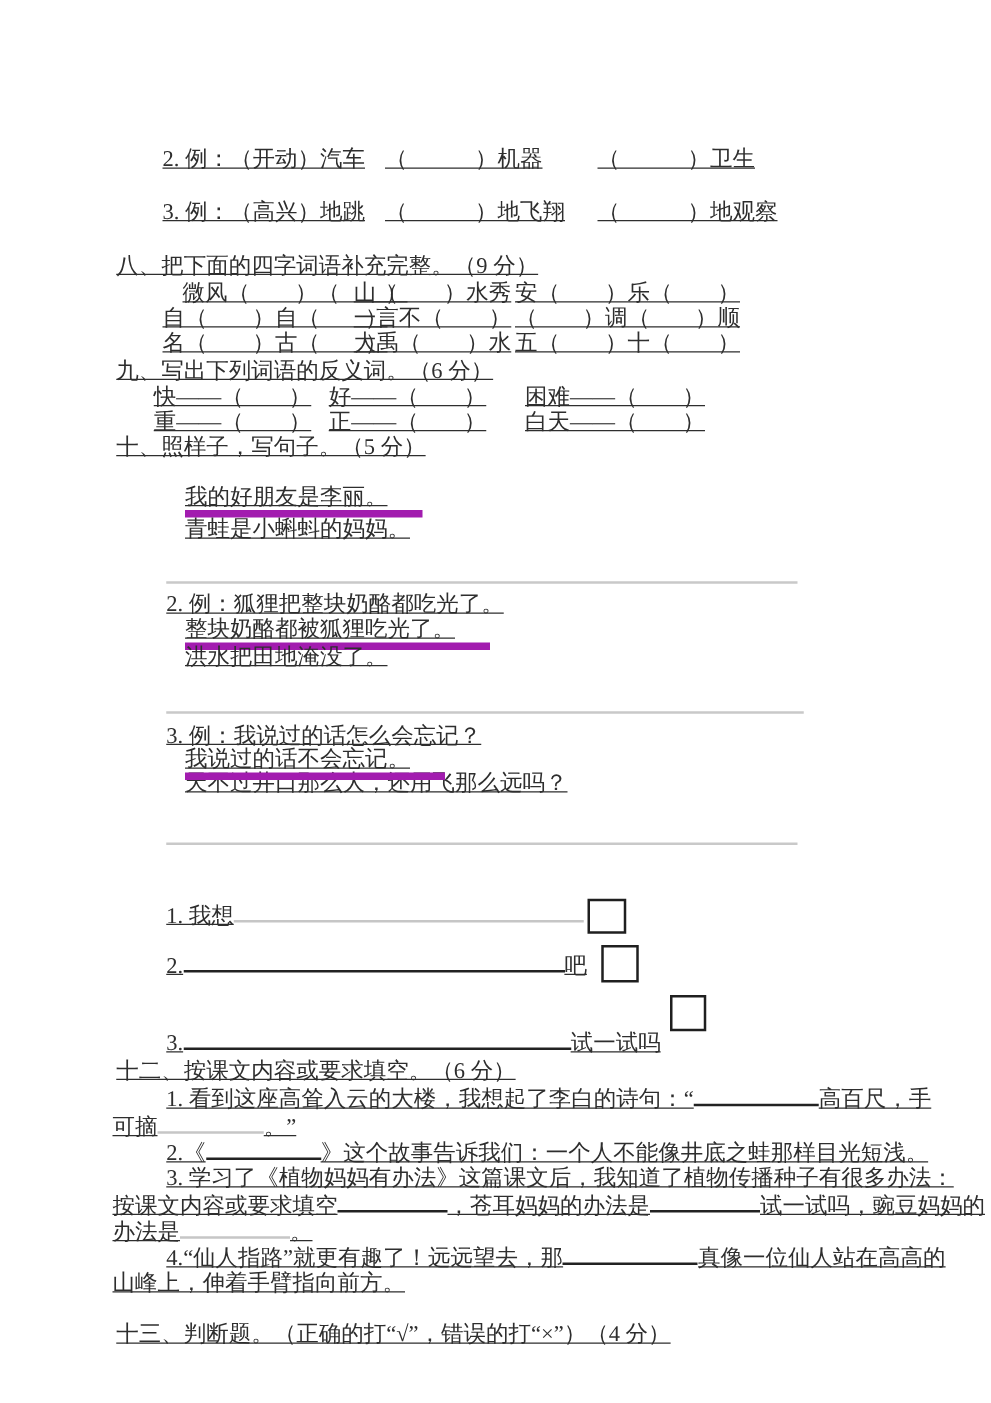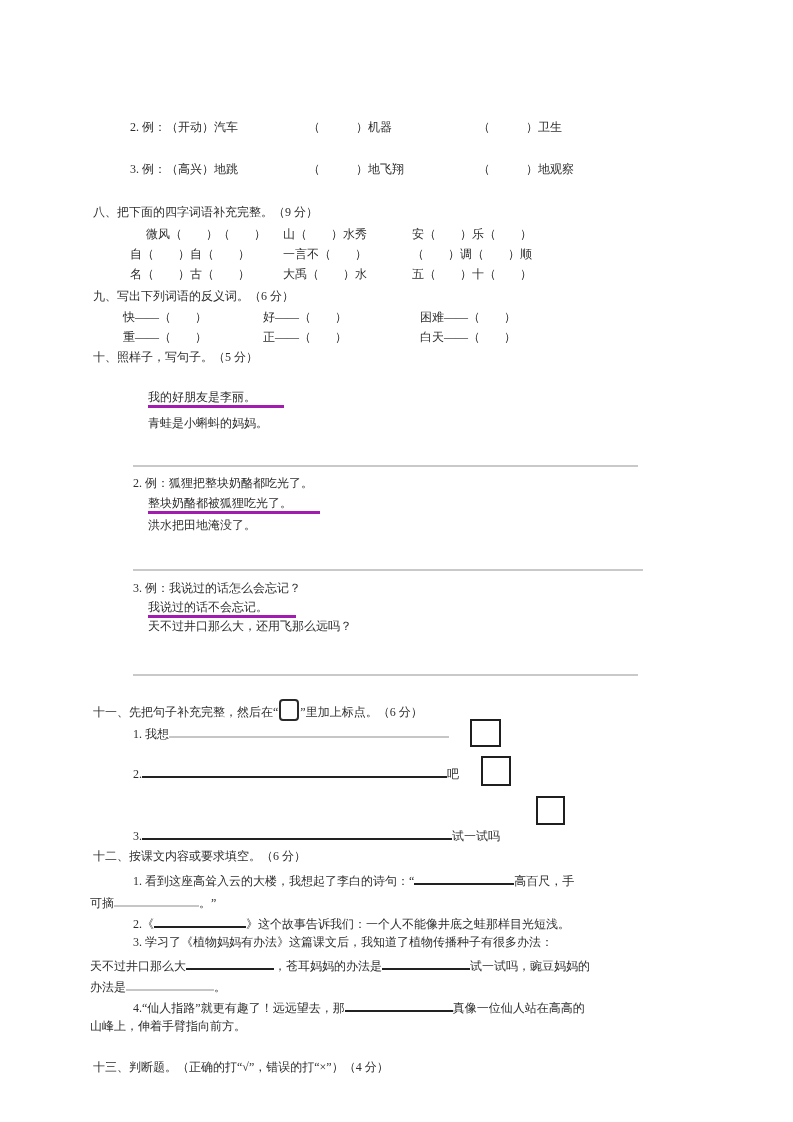--- a/index.html
+++ b/index.html
@@ -7,32 +7,33 @@
     position:relative;
     width:793px;height:1122px;
     background:#ffffff;
     font-family:"Liberation Serif","DejaVu Serif",serif;
     color:#2e2e2e;
     overflow:hidden;
   }
   .ln{
     position:absolute;
     white-space:nowrap;
-    font-size:12px;
+    font-size:18px;
     line-height:19px;
+    text-decoration:underline;
   }
   .blank{
     display:inline-block;
     height:14px;
     border-bottom:2px solid #222222;
     vertical-align:baseline;
   }
   .blank.gray{border-bottom:2px solid #c6c6c6;}
   .ul{
-    border-bottom:3px solid #a21caf;
+    border-bottom:6px solid #a21caf;
     padding-right:28px;
     padding-bottom:1px;
   }
   .ansline{
     position:absolute;
     height:0;
     border-top:2px solid #c9c9c9;
   }
   .pbox{
     position:absolute;
@@ -89,40 +90,39 @@
   <div class="ln" style="left:133px;top:474px">2. 例：狐狸把整块奶酪都吃光了。</div>
   <div class="ln" style="left:148px;top:494px"><span class="ul">整块奶酪都被狐狸吃光了。</span></div>
   <div class="ln" style="left:148px;top:516px">洪水把田地淹没了。</div>
   <div class="ansline" style="left:133px;top:569px;width:510px"></div>
 
   <div class="ln" style="left:133px;top:579px">3. 例：我说过的话怎么会忘记？</div>
   <div class="ln" style="left:148px;top:617px">天不过井口那么大，还用飞那么远吗？</div>
   <div class="ln" style="left:148px;top:598px"><span class="ul">我说过的话不会忘记。</span></div>
   <div class="ansline" style="left:133px;top:674px;width:505px"></div>
 
-  <div class="ln" style="left:93px;top:699px"><span>十一、先把句子补充完整，然后在“</span><span class="inline-box"></span><span>”里加上标点。（6 分）</span></div>
 
   <div class="ln" style="left:133px;top:722px"><span>1. 我想</span><span class="blank gray" style="width:280px"></span><span></span></div>
   <div class="pbox" style="left:470px;top:719px;width:27px;height:24px"></div>
 
   <div class="ln" style="left:133px;top:762px"><span>2.</span><span class="blank" style="width:305px"></span><span>吧</span></div>
   <div class="pbox" style="left:481px;top:756px;width:26px;height:26px"></div>
 
   <div class="ln" style="left:133px;top:824px"><span>3.</span><span class="blank" style="width:310px"></span><span>试一试吗</span></div>
   <div class="pbox" style="left:536px;top:796px;width:25px;height:25px"></div>
 
   <div class="ln" style="left:93px;top:847px">十二、按课文内容或要求填空。（6 分）</div>
 
   <div class="ln" style="left:133px;top:869px"><span>1. 看到这座高耸入云的大楼，我想起了李白的诗句：“</span><span class="blank" style="width:100px"></span><span>高百尺，手</span></div>
   <div class="ln" style="left:90px;top:891px"><span>可摘</span><span class="blank gray" style="width:85px"></span><span>。”</span></div>
 
   <div class="ln" style="left:133px;top:912px"><span>2.《</span><span class="blank" style="width:92px"></span><span>》这个故事告诉我们：一个人不能像井底之蛙那样目光短浅。</span></div>
 
   <div class="ln" style="left:133px;top:933px">3. 学习了《植物妈妈有办法》这篇课文后，我知道了植物传播种子有很多办法：</div>
-  <div class="ln" style="left:90px;top:954px"><span>天不过井口那么大</span><span class="blank" style="width:88px"></span><span>，苍耳妈妈的办法是</span><span class="blank" style="width:88px"></span><span>试一试吗，豌豆妈妈的</span></div>
+  <div class="ln" style="left:90px;top:954px"><span>按课文内容或要求填空</span><span class="blank" style="width:88px"></span><span>，苍耳妈妈的办法是</span><span class="blank" style="width:88px"></span><span>试一试吗，豌豆妈妈的</span></div>
   <div class="ln" style="left:90px;top:975px"><span>办法是</span><span class="blank gray" style="width:88px"></span><span>。</span></div>
 
   <div class="ln" style="left:133px;top:996px"><span>4.“仙人指路”就更有趣了！远远望去，那</span><span class="blank" style="width:108px"></span><span>真像一位仙人站在高高的</span></div>
   <div class="ln" style="left:90px;top:1017px">山峰上，伸着手臂指向前方。</div>
 
   <div class="ln" style="left:93px;top:1058px">十三、判断题。（正确的打“√”，错误的打“×”）（4 分）</div>
 
 </div>
 
 </body></html>

